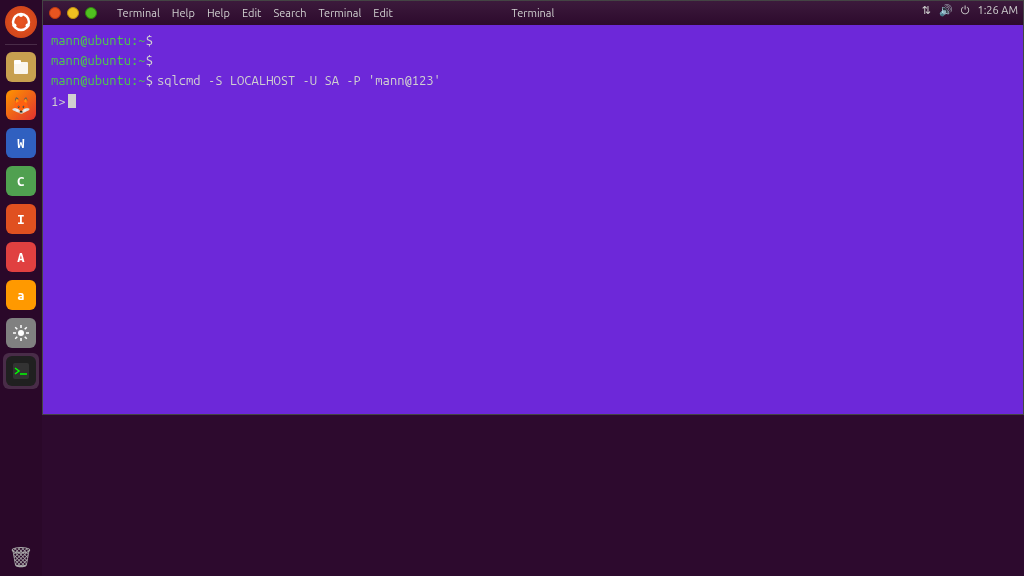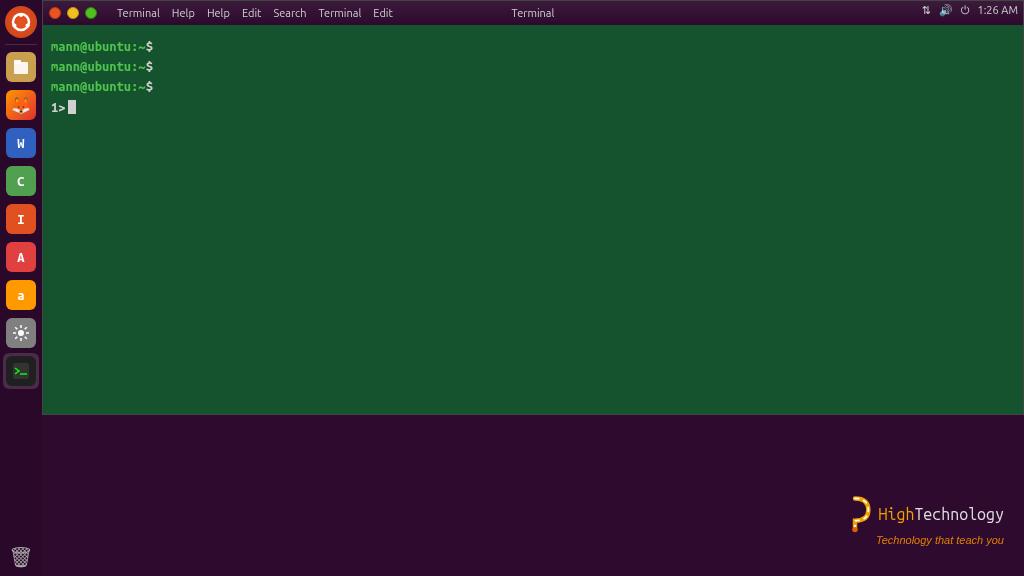--- a/index.html
+++ b/index.html
@@ -59,21 +59,21 @@
       justify-content: center;
     }
 
     
     .terminal-window {
       position: absolute;
       left: 42px;
       top: 0;
       width: 982px;
       height: 415px;
-      background-color: #14532d;
+      background-color: #6d28d9;
       border: 1px solid #444;
       display: flex;
       flex-direction: column;
     }
 
     .terminal-titlebar {
       width: 100%;
       height: 24px;
       background: linear-gradient(to bottom, #3c1a3c, #2d0a2d);
       display: flex;
@@ -113,26 +113,25 @@
       color: #d0d0d0;
       font-size: 11px;
       font-family: 'Ubuntu', Arial, sans-serif;
       position: absolute;
       left: 50%;
       transform: translateX(-50%);
     }
 
     .terminal-content {
       flex: 1;
-      padding: 12px 8px;
+      padding: 6px 8px;
       color: #d0d0d0;
       font-size: 13px;
       line-height: 1.4;
       overflow: hidden;
-      font-weight: bold;
     }
 
     .terminal-line {
       display: flex;
       align-items: center;
       margin-bottom: 2px;
     }
 
     .prompt-user {
       color: #4fc24f;
@@ -389,44 +388,31 @@
       <div class="terminal-line">
         <span class="prompt-user">mann@ubuntu</span>
         <span class="prompt-path">:~</span>
         <span class="prompt-dollar">$</span>
       </div>
 
       <div class="terminal-line">
         <span class="prompt-user">mann@ubuntu</span>
         <span class="prompt-path">:~</span>
         <span class="prompt-dollar">$</span>
+        <span class="prompt-cmd">sqlcmd -S LOCALHOST -U SA -P 'mann@123'</span>
       </div>
 
       <div class="terminal-line">
         <span class="prompt-dollar">1&gt;</span>
         <span class="cursor-block"></span>
       </div>
     </div>
   </div>
 
   <div class="system-tray">
     <span class="tray-icon">⇅</span>
     <span class="tray-icon">🔊</span>
     <span class="tray-icon">⏻</span>
     <span class="tray-time">1:26 AM</span>
   </div>
 
-  <div class="watermark">
-    <div class="watermark-top">
-
-      <svg class="logo-icon" width="40" height="45" viewBox="0 0 40 45">
-        <path d="M20 5 Q35 5 35 18 Q35 30 20 30 L20 40" stroke="#f0a000" stroke-width="5" fill="none" stroke-linecap="round"></path>
-        <path d="M20 5 Q35 5 35 18 Q35 30 20 30 L20 40" stroke="white" stroke-width="2" fill="none" stroke-linecap="round" stroke-dasharray="4,6"></path>
-        <circle cx="20" cy="40" r="3" fill="#e06000"></circle>
-      </svg>
-      <div>
-        <span class="brand-high">High</span><span class="brand-tech">Technology</span>
-      </div>
-    </div>
-    <div class="watermark-tagline">Technology that teach you</div>
-  </div>
 
 </div>
 
 </body></html>

